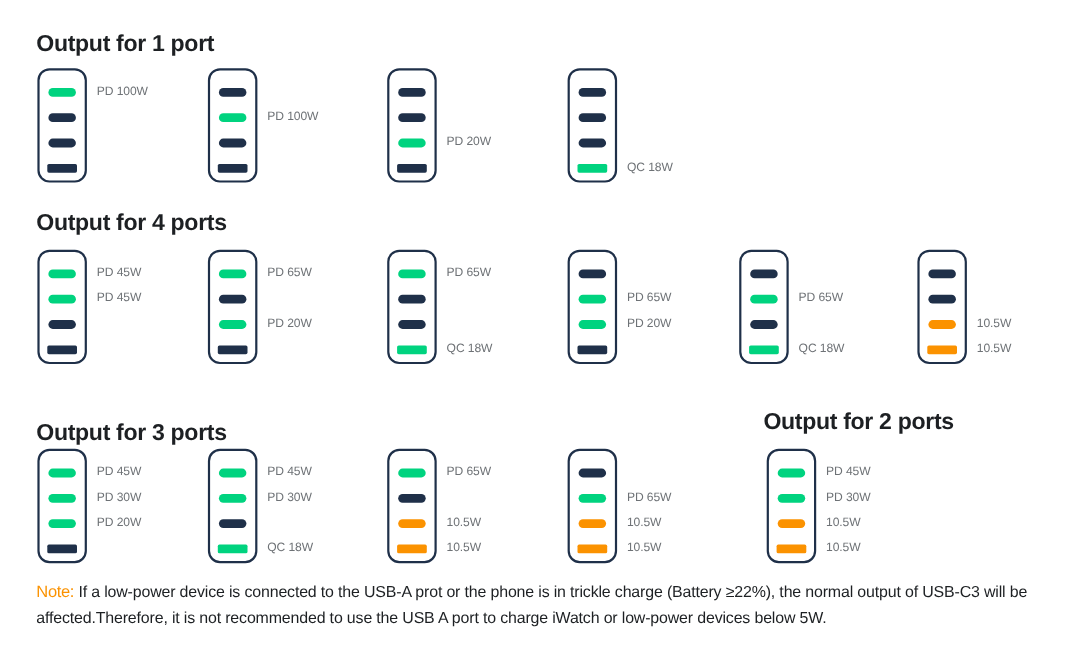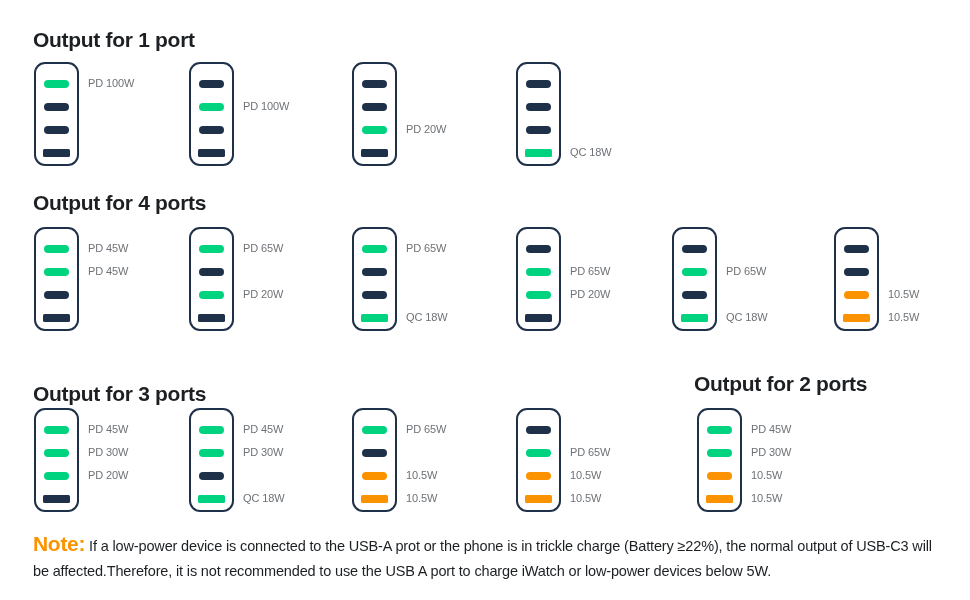--- a/index.html
+++ b/index.html
@@ -100,22 +100,22 @@
     left: 33px;
     top: 528px;
     width: 916px;
     font-size: 14.5px;
     line-height: 1.52;
     color: #1d2023;
     letter-spacing: -0.15px;
   }
   .note b {
     color: #fb9200;
-    font-size: 21px;
-    font-weight: bold;
+    font-size: 15px;
+    font-weight: normal;
     letter-spacing: -0.3px;
   }
 </style>
 </head>
 <body>
 
 <div class="canvas">
   <div id="sections-root">
       <div class="heading" style="left: 33px; top: 28px;">Output for 1 port</div>
       <div class="device-group" style="left: 34px; top: 62px;">

